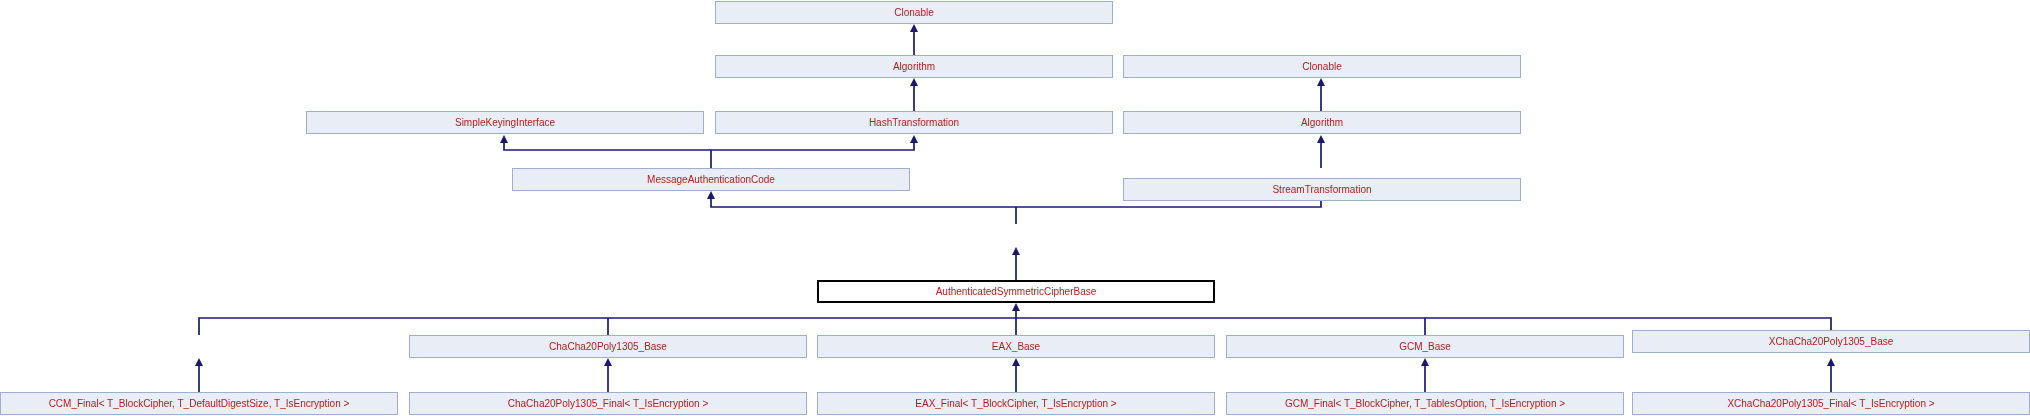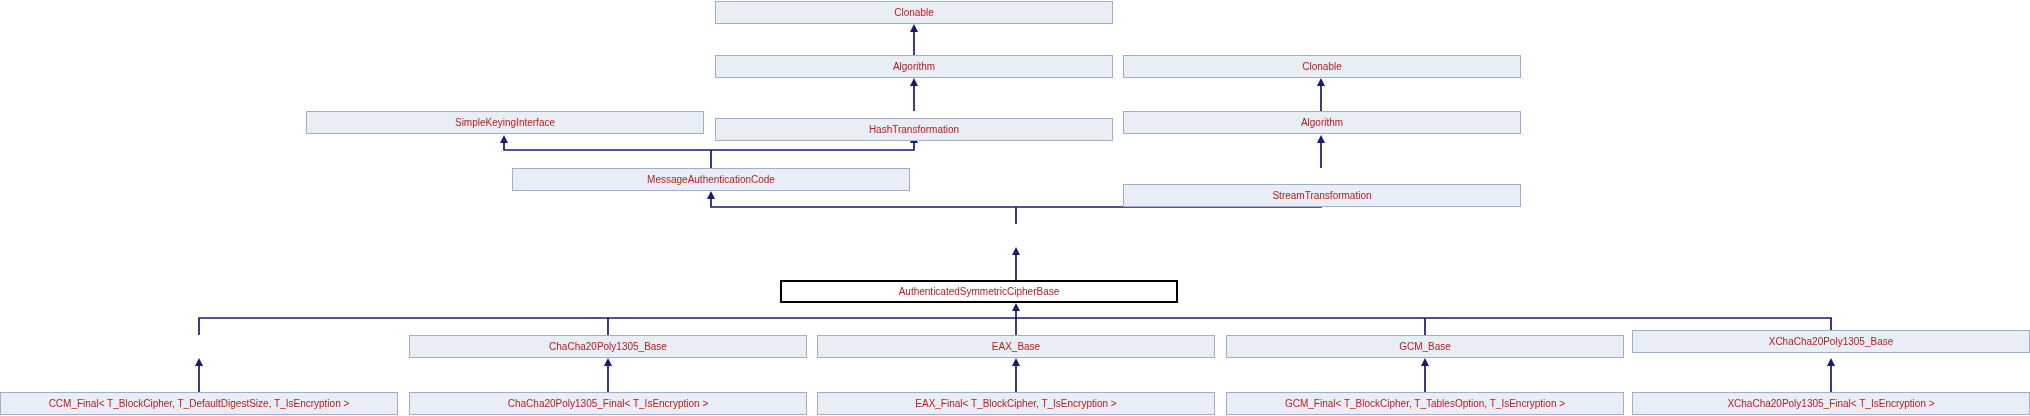--- a/index.html
+++ b/index.html
@@ -97,28 +97,28 @@
       <polygon points="1831,358 1827,366 1835,366"></polygon>
     </g>
   </svg>
 
   <div class="node" style="left:715px; top:1px">Clonable</div>
 
   <div class="node" style="left:715px; top:55px">Algorithm</div>
   <div class="node" style="left:1123px; top:55px">Clonable</div>
 
   <div class="node" style="left:306px; top:111px">SimpleKeyingInterface</div>
-  <div class="node" style="left:715px; top:118px">HashTransformation</div>
+  <div class="node" style="left:715px; top:111px">HashTransformation</div>
   <div class="node" style="left:1123px; top:111px">Algorithm</div>
 
   <div class="node" style="left:512px; top:168px">MessageAuthenticationCode</div>
-  <div class="node" style="left:1123px; top:184px">StreamTransformation</div>
+  <div class="node" style="left:1123px; top:178px">StreamTransformation</div>
 
 
-  <div class="node highlight" style="left:780px; top:280px">AuthenticatedSymmetricCipherBase</div>
+  <div class="node highlight" style="left:817px; top:280px">AuthenticatedSymmetricCipherBase</div>
 
   <div class="node" style="left:409px; top:335px">ChaCha20Poly1305_Base</div>
   <div class="node" style="left:817px; top:335px">EAX_Base</div>
   <div class="node" style="left:1226px; top:335px">GCM_Base</div>
   <div class="node" style="left:1632px; top:330px">XChaCha20Poly1305_Base</div>
 
   <div class="node" style="left:0px; top:392px">CCM_Final&lt; T_BlockCipher, T_DefaultDigestSize, T_IsEncryption &gt;</div>
   <div class="node" style="left:409px; top:392px">ChaCha20Poly1305_Final&lt; T_IsEncryption &gt;</div>
   <div class="node" style="left:817px; top:392px">EAX_Final&lt; T_BlockCipher, T_IsEncryption &gt;</div>
   <div class="node" style="left:1226px; top:392px">GCM_Final&lt; T_BlockCipher, T_TablesOption, T_IsEncryption &gt;</div>

